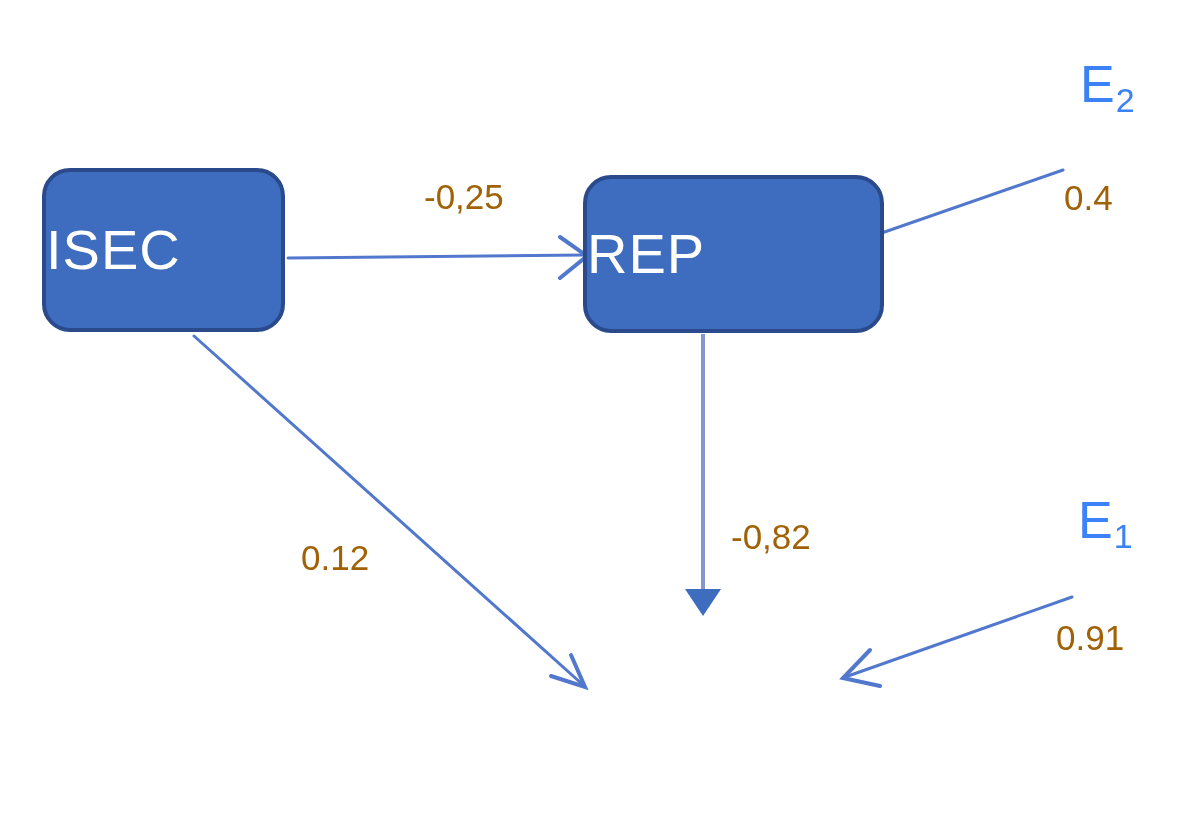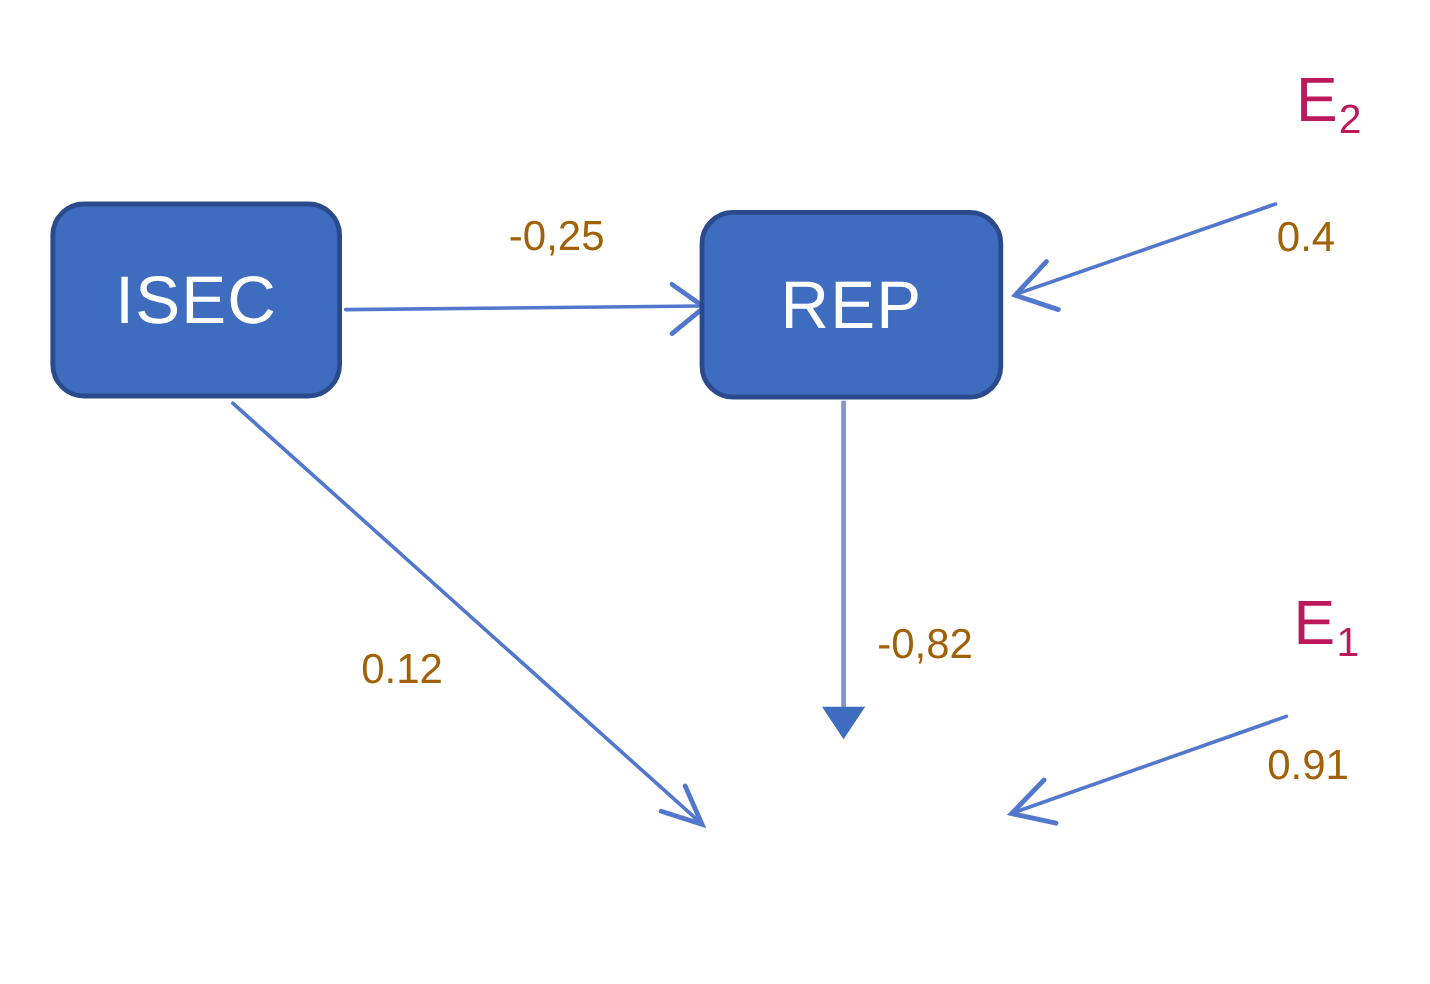--- a/index.html
+++ b/index.html
@@ -17,53 +17,52 @@
     width: 1192px;
     height: 820px;
   }
   .node {
     position: absolute;
     background: #3e6cbf;
     border: 4px solid #2b4a8c;
     border-radius: 28px;
     display: flex;
     align-items: center;
-    justify-content: center;
     box-sizing: border-box;
   }
   .node-label {
     color: #ffffff;
     font-size: 56px;
     font-weight: 400;
     letter-spacing: 1px;
     line-height: 1;
     user-select: none;
   }
   .node-isec { left: 42px;  top: 168px; width: 243px; height: 164px; }
-  .node-rep  { left: 583px; top: 175px; width: 253px; height: 158px; }
+  .node-rep  { left: 583px; top: 175px; width: 301px; height: 158px; }
   .node-grd  { left: 590px; top: 613px; width: 243px; height: 146px; }
 
   .coef-label {
     position: absolute;
     color: #a16207;
     font-size: 35px;
     font-weight: 400;
     line-height: 1;
     white-space: nowrap;
     user-select: none;
   }
   .coef-isec-rep { left: 424px;  top: 179px; }
   .coef-isec-grd { left: 301px;  top: 540px; }
   .coef-rep-grd  { left: 708px;  top: 519px; margin-left: 23px; }
   .coef-e2-rep   { left: 1064px; top: 180px; }
   .coef-e1-grd   { left: 1056px; top: 620px; }
 
   .error-label {
     position: absolute;
-    color: #be185d;
+    color: #3b82f6;
     font-size: 52px;
     font-weight: 400;
     line-height: 1;
     white-space: nowrap;
     user-select: none;
   }
   .error-label sub {
     font-size: 34px;
     line-height: 1;
     vertical-align: baseline;

